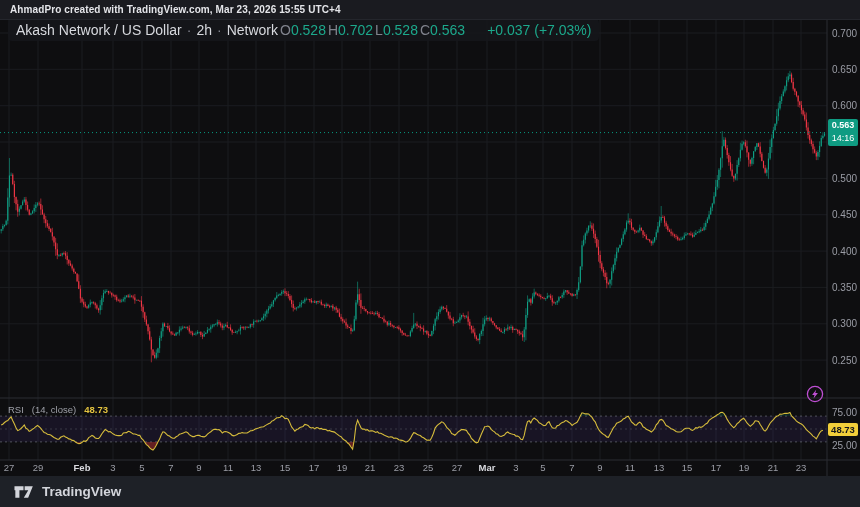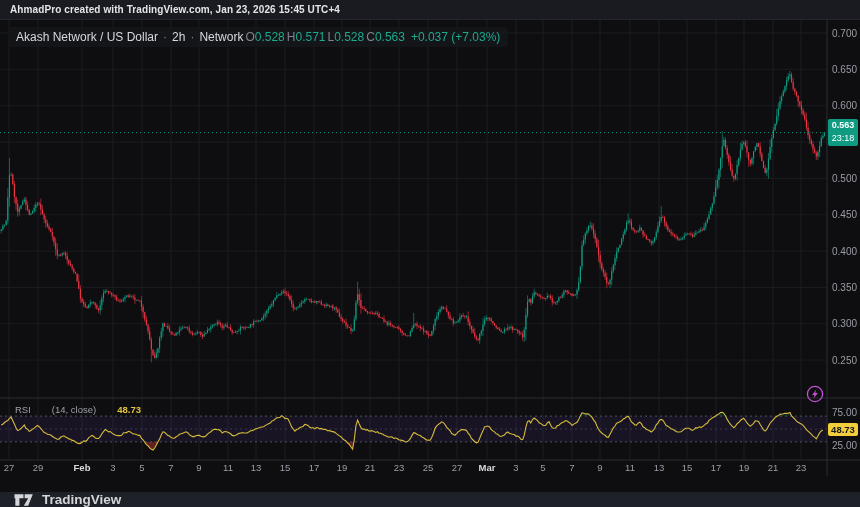--- a/index.html
+++ b/index.html
@@ -2,50 +2,50 @@
 <html><head>
 <meta charset="utf-8">
 <style>
   html,body{margin:0;padding:0}
   body{width:860px;height:507px;position:relative;overflow:hidden;background:#0e0e10;
        font-family:"Liberation Sans",sans-serif;-webkit-font-smoothing:antialiased}
   .attribution{position:absolute;top:0;left:0;right:0;height:19px;background:#1a1b20;
        border-bottom:1px solid #24262c;color:#e4e5e9;font-size:10px;font-weight:700;
        line-height:19px;padding-left:10px;z-index:3;letter-spacing:.1px}
   #chart-svg{position:absolute;left:0;top:0;z-index:1}
-  .legend{position:absolute;left:8px;top:27px;z-index:2;background:rgba(21,22,27,.85);
-       border-radius:4px;padding:3px 8px;font-size:12px;display:flex;align-items:flex-start;
+  .legend{position:absolute;left:8px;top:19px;z-index:2;background:rgba(21,22,27,.85);
+       border-radius:4px;padding:3px 8px;font-size:14px;display:flex;align-items:flex-start;
        color:#d7d9de;white-space:nowrap}
   .legend .dim{color:#80838d;margin:0 5px}
   .legend .pair{margin-left:2px}
   .legend .lbl{color:#80838d}
   .legend .val{color:#1ca98c}
-  .legend .chg{color:#1ca98c;margin-left:6px}
-  .rsi-legend{position:absolute;left:15px;top:404px;z-index:2;font-size:9.5px;color:#9ea0a8;
-       display:flex;gap:21px;white-space:nowrap}
+  .legend .chg{color:#1ca98c;margin-left:22px}
+  .rsi-legend{position:absolute;left:8px;top:404px;z-index:2;font-size:9.5px;color:#9ea0a8;
+       display:flex;gap:8px;white-space:nowrap}
   .rsi-legend .rsi-val{color:#e3c33f;font-weight:700}
   .price-tag{position:absolute;left:828px;top:119px;width:30px;height:27px;background:#0f9b82;
        color:#fff;z-index:2;border-radius:2px;text-align:center;font-size:9px;line-height:13px}
   .price-tag .pt-price{font-weight:700}
   .rsi-tag{position:absolute;left:828px;top:423px;width:30px;height:13px;background:#f2cf3a;
        color:#15171c;z-index:2;border-radius:2px;text-align:center;font-size:9.5px;
        font-weight:700;line-height:13px}
-  .footer{position:absolute;left:0;right:0;bottom:0;height:15px;background:#1e2127;z-index:3;
+  .footer{position:absolute;left:0;right:0;bottom:0;height:31px;background:#1e2127;z-index:3;
        display:flex;align-items:center;padding-left:12px;gap:7px;color:#d3d5db;
        font-size:13.5px;font-weight:700}
   .boost{position:absolute;left:805px;top:384px;width:20px;height:20px;z-index:2;cursor:pointer}
   .hit{position:absolute;z-index:2;background:transparent}
   .hit-price-axis{left:827px;top:19px;width:33px;height:441px}
   .hit-time-axis{left:0;top:460px;width:827px;height:16px}
 </style>
 </head>
 <body>
 
 <div class="attribution">
-  <span>AhmadPro created with TradingView.com, Jan 23, 2026 15:45 UTC+4</span>
+  <span>AhmadPro created with TradingView.com, Mar 23, 2026 15:55 UTC+4</span>
 </div>
 
 <svg id="chart-svg" width="860" height="507" viewBox="0 0 860 507">
     <g>
       <line x1="9" x2="9" y1="19" y2="460" stroke="#1b1c20" stroke-width="1"></line>
       <line x1="38" x2="38" y1="19" y2="460" stroke="#1b1c20" stroke-width="1"></line>
       <line x1="82" x2="82" y1="19" y2="460" stroke="#1b1c20" stroke-width="1"></line>
       <line x1="113" x2="113" y1="19" y2="460" stroke="#1b1c20" stroke-width="1"></line>
       <line x1="142" x2="142" y1="19" y2="460" stroke="#1b1c20" stroke-width="1"></line>
       <line x1="171" x2="171" y1="19" y2="460" stroke="#1b1c20" stroke-width="1"></line>
@@ -155,35 +155,35 @@
     </g>
   </svg>
 
 <div class="legend">
   <span>Akash Network / US Dollar</span>
   <span class="dim">·</span>
   <span>2h</span>
   <span class="dim">·</span>
   <span>Network</span>
   <span class="pair"><span class="lbl">O</span><span class="val">0.528</span></span>
-  <span class="pair"><span class="lbl">H</span><span class="val">0.571</span></span>
+  <span class="pair"><span class="lbl">H</span><span class="val">0.702</span></span>
   <span class="pair"><span class="lbl">L</span><span class="val">0.528</span></span>
   <span class="pair"><span class="lbl">C</span><span class="val">0.563</span></span>
   <span class="chg">+0.037 (+7.03%)</span>
 </div>
 
 <div class="rsi-legend">
   <span>RSI</span>
   <span>(14, close)</span>
   <span class="rsi-val">48.73</span>
 </div>
 
 <div class="price-tag">
   <div class="pt-price">0.563</div>
-  <div>23:18</div>
+  <div>14:16</div>
 </div>
 
 <div class="rsi-tag">48.73</div>
 
 <svg class="boost" viewBox="0 0 20 20">
   <g>
     <circle cx="10" cy="10" r="7.6" fill="none" stroke="#bf4fd4" stroke-width="1.3"></circle>
     <path d="M11.3,5.4 L7.1,11 H9.5 L8.5,14.6 L12.9,8.9 H10.3 Z" fill="#bf4fd4"></path>
   </g>
 </svg>

